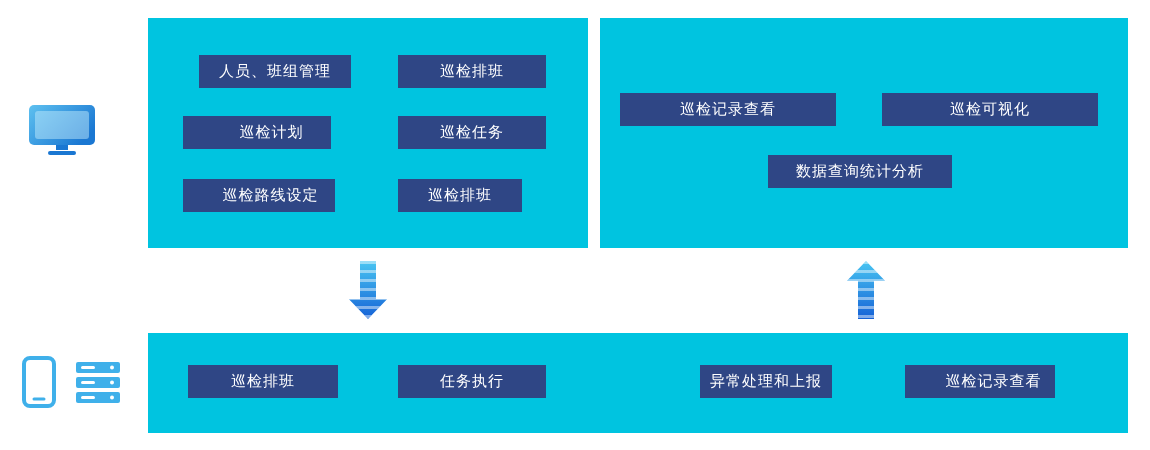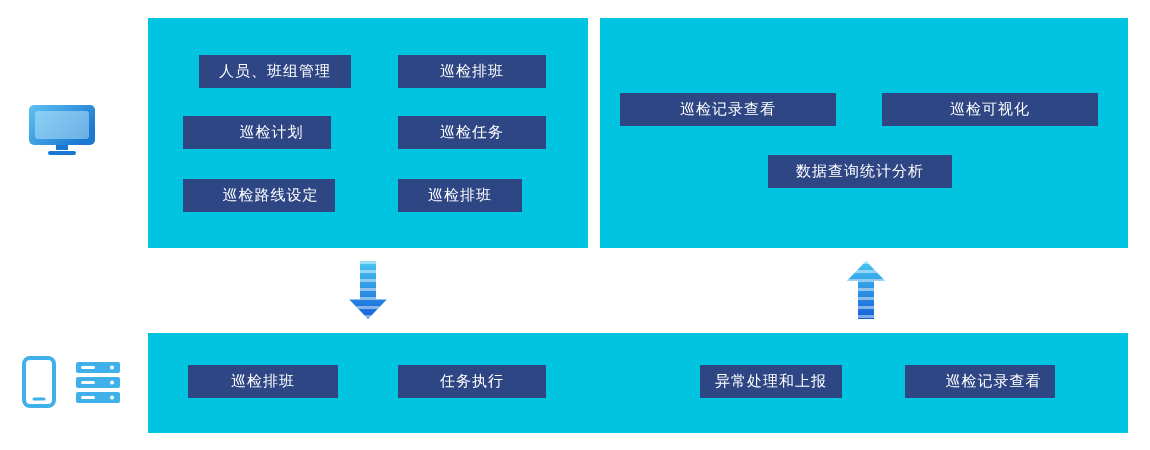--- a/index.html
+++ b/index.html
@@ -42,21 +42,21 @@
   .m-b5 { left: 250px; top: 161px; width: 124px; }
 
   
   .a-b0 { left: 20px;  top: 75px;  width: 216px; }
   .a-b1 { left: 282px; top: 75px;  width: 216px; }
   .a-b2 { left: 168px; top: 137px; width: 184px; }
 
   
   .t-b0 { left: 40px;  top: 32px; width: 150px; }
   .t-b1 { left: 250px; top: 32px; width: 148px; }
-  .t-b2 { left: 552px; top: 32px; width: 142px; }
+  .t-b2 { left: 552px; top: 32px; width: 132px; }
   .t-b3 { left: 757px; top: 32px; width: 150px; padding-left: 27px; }
 
   .arrow {
     position: absolute;
     width: 38px;
     height: 58px;
     background:
       repeating-linear-gradient(to bottom, rgba(255,255,255,0.45) 0 3px, rgba(255,255,255,0) 3px 9px),
       linear-gradient(to bottom, #49c6f2, #1561d6);
   }

